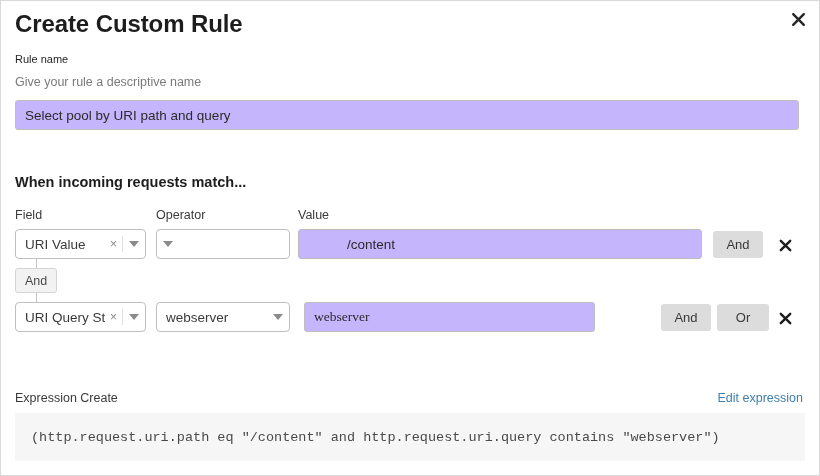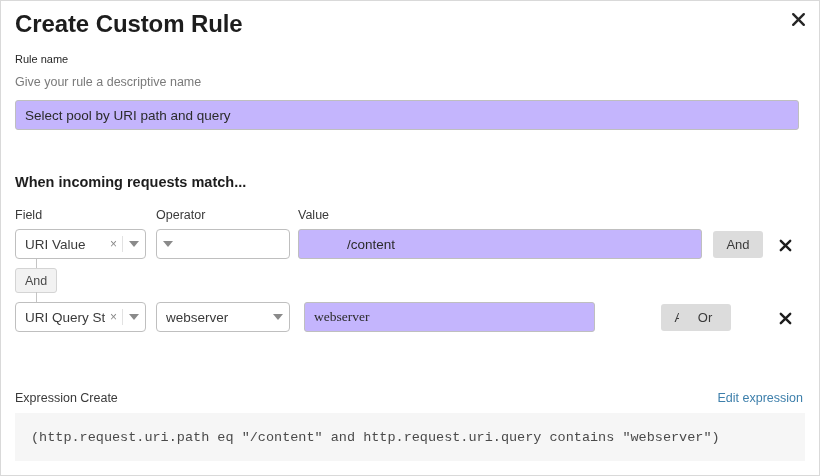--- a/index.html
+++ b/index.html
@@ -173,21 +173,21 @@
     font-family: "Liberation Sans", sans-serif;
     font-size: 13px;
     color: #3a3a3a;
     cursor: pointer;
     display: flex;
     align-items: center;
     justify-content: center;
   }
   #and-btn-0 { left: 712px; top: 230px; width: 50px; }
   #and-btn-1 { left: 660px; top: 303px; width: 50px; }
-  #or-btn-1  { left: 678px; top: 303px; width: 52px; }
+  #or-btn-1  { left: 716px; top: 303px; width: 52px; }
 
   
   .remove-row {
     position: absolute;
     width: 20px;
     height: 20px;
     display: flex;
     align-items: center;
     justify-content: center;
     cursor: pointer;

